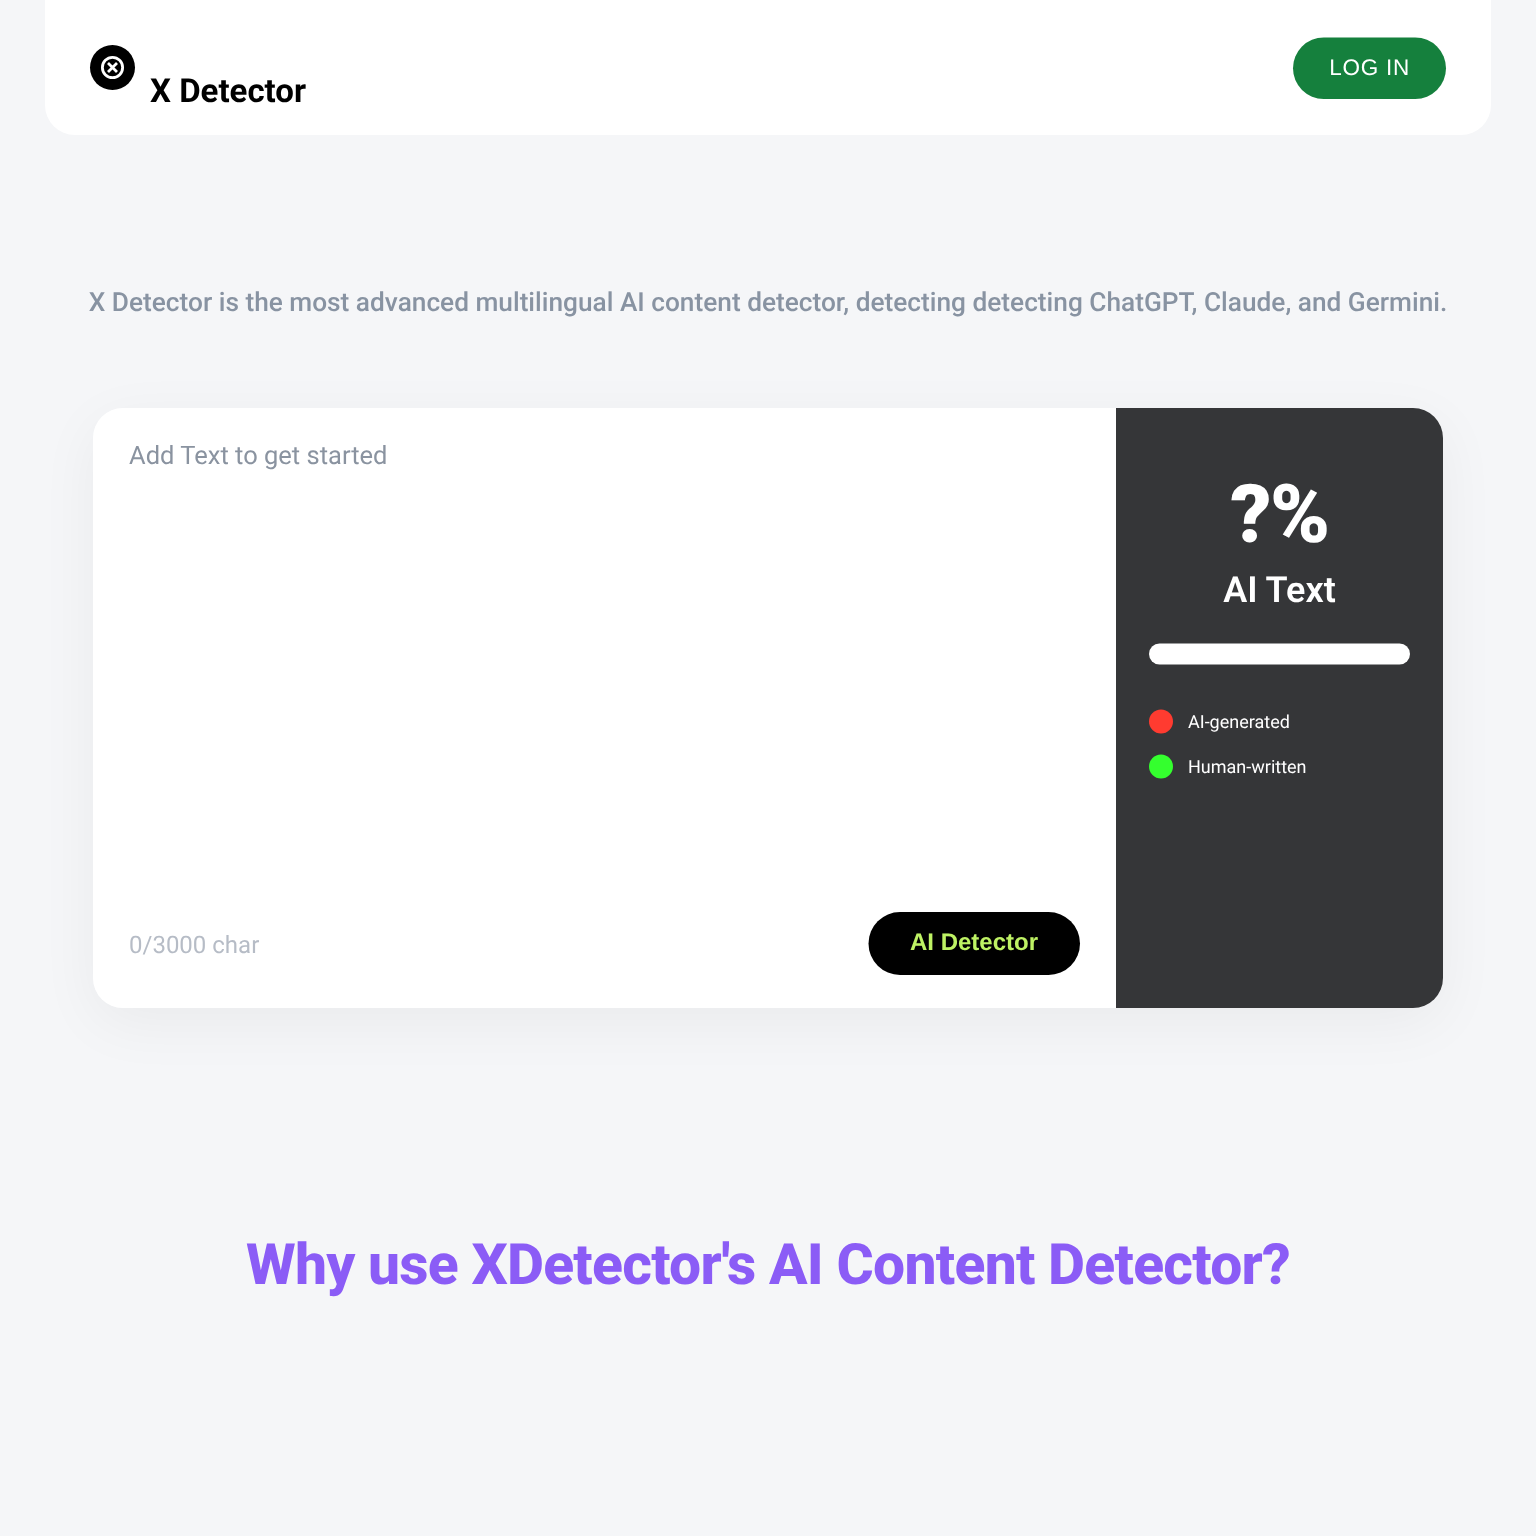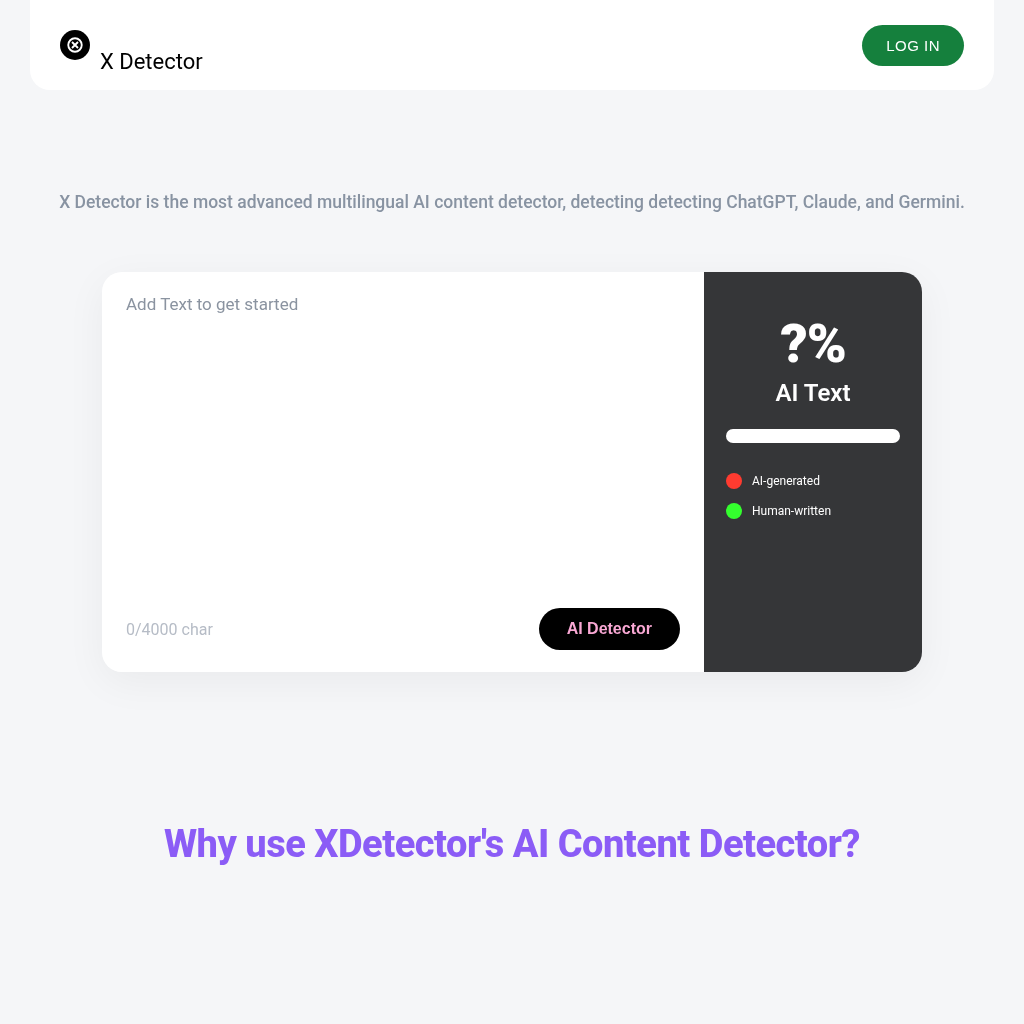--- a/index.html
+++ b/index.html
@@ -29,21 +29,21 @@
   width: 30px;
   height: 30px;
   border-radius: 50%;
   background: #000;
   display: flex;
   align-items: center;
   justify-content: center;
 }
 .logo-icon svg { width: 18px; height: 18px; }
 .logo-text {
-  font-weight: 400;
+  font-weight: 700;
   font-size: 22px;
   color: #000;
   margin-top: 32px;
 }
 .login-btn {
   background: #15803d;
   color: #fff;
   border: none;
   border-radius: 22px;
   padding: 12px 24px;
@@ -63,21 +63,21 @@
   color: #0e2236;
   letter-spacing: -1px;
 }
 .hero-sub {
   margin-top: 22px;
   font-size: 17.5px;
   color: #8893a2;
   font-weight: 500;
 }
 .panel {
-  margin: 20px 102px 0;
+  margin: 20px 62px 0;
   display: flex;
   border-radius: 20px;
   overflow: hidden;
   box-shadow: 0 10px 40px rgba(0,0,0,0.05);
 }
 .panel-left {
   flex: 1;
   background: #fff;
   padding: 22px 24px;
   display: flex;
@@ -99,21 +99,21 @@
   align-items: center;
   justify-content: space-between;
   margin-top: 12px;
 }
 .char-count {
   color: #b6bcc6;
   font-size: 16px;
 }
 .detect-btn {
   background: #000;
-  color: #f9a8d4;
+  color: #bef264;
   border: none;
   border-radius: 22px;
   padding: 12px 28px;
   font-weight: 700;
   font-size: 16px;
   cursor: pointer;
 }
 .panel-right {
   width: 218px;
   background: #353638;
@@ -180,21 +180,21 @@
 </div>
 
 <div class="hero">
   <p class="hero-sub">X Detector is the most advanced multilingual AI content detector, detecting detecting ChatGPT, Claude, and Germini.</p>
 </div>
 
 <div class="panel">
   <div class="panel-left">
     <textarea class="text-input" placeholder="Add Text to get started" style=""></textarea>
     <div class="panel-left-bottom">
-      <span class="char-count">0/4000 char</span>
+      <span class="char-count">0/3000 char</span>
       <button class="detect-btn">AI Detector</button>
     </div>
   </div>
   <div class="panel-right">
     <div class="percent">?%</div>
     <div class="ai-text-label">AI Text</div>
     <div class="bar"></div>
     <div class="legend-item">
       <span class="dot dot-red"></span>
       <span>AI-generated</span>

